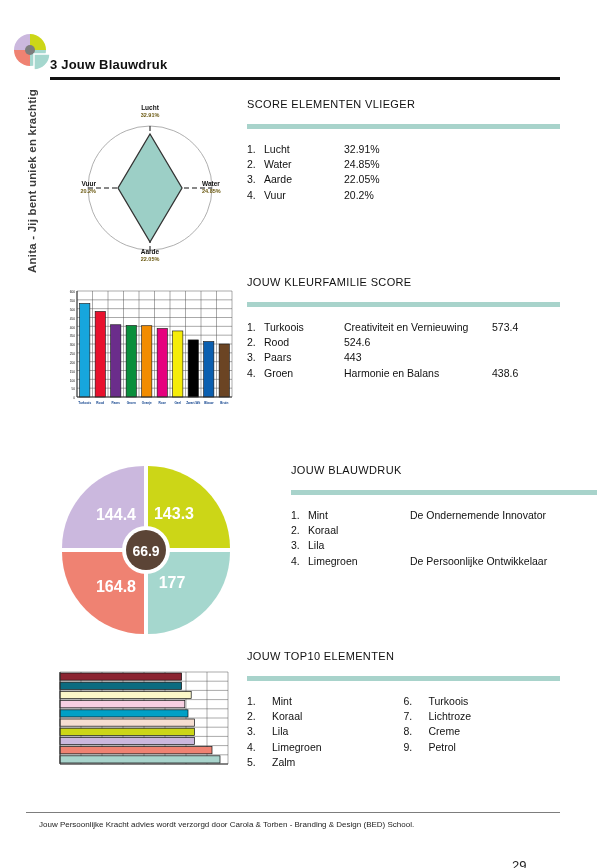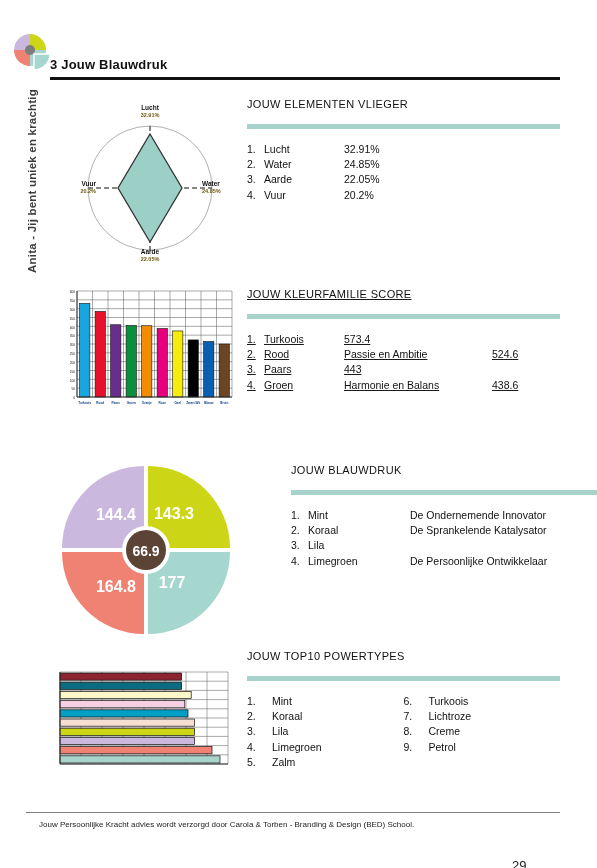--- a/index.html
+++ b/index.html
@@ -98,21 +98,21 @@
         <path d="M26 26 L42 26 A16 16 0 0 1 26 42 Z" fill="#a5d7ce" stroke="#ffffff" stroke-width="1.4"></path>
       </svg>
     </div>
     <div class="side-text">Anita - Jij bent uniek en krachtig</div>
   </div>
 
   <div class="page-title">3 Jouw Blauwdruk</div>
   <div class="title-rule"></div>
 
   <div class="section" style="top:98px;">
-    <h2>JOUW ELEMENTEN VLIEGER</h2>
+    <h2>SCORE ELEMENTEN VLIEGER</h2>
     <div class="sec-rule"></div>
     <div class="rows">
       <div class="row">
         <span class="c-num">1.</span>
         <span class="c-name">Lucht</span>
         <span class="c-val">32.91%</span>
       </div>
       <div class="row">
         <span class="c-num">2.</span>
         <span class="c-name">Water</span>
@@ -149,33 +149,33 @@
     <div class="radar-label" style="left:68px;top:148px;width:44px;">
       <span>Aarde</span>
       <span class="pct">22.05%</span>
     </div>
     <div class="radar-label" style="left:-4px;top:80px;width:40px;text-align:right;">
       <span>Vuur</span>
       <span class="pct">20.2%</span>
     </div>
   </div>
 
-  <div class="section" style="top:288px;text-decoration:underline;">
+  <div class="section" style="top:276px;">
     <h2>JOUW KLEURFAMILIE SCORE</h2>
     <div class="sec-rule"></div>
     <div class="rows">
       <div class="row">
         <span class="c-num">1.</span>
         <span class="c-name">Turkoois</span>
+        <span class="c-desc">Creativiteit en Vernieuwing</span>
         <span class="c-val">573.4</span>
       </div>
       <div class="row">
         <span class="c-num">2.</span>
         <span class="c-name">Rood</span>
-        <span class="c-desc">Passie en Ambitie</span>
         <span class="c-val">524.6</span>
       </div>
       <div class="row">
         <span class="c-num">3.</span>
         <span class="c-name">Paars</span>
         <span class="c-val">443</span>
       </div>
       <div class="row">
         <span class="c-num">4.</span>
         <span class="c-name">Groen</span>
@@ -262,21 +262,20 @@
     <div class="sec-rule"></div>
     <div class="rows">
       <div class="row">
         <span class="c-num">1.</span>
         <span class="c-name-wide">Mint</span>
         <span class="c-desc">De Ondernemende Innovator</span>
       </div>
       <div class="row">
         <span class="c-num">2.</span>
         <span class="c-name-wide">Koraal</span>
-        <span class="c-desc">De Sprankelende Katalysator</span>
       </div>
       <div class="row">
         <span class="c-num">3.</span>
         <span class="c-name-wide">Lila</span>
       </div>
       <div class="row">
         <span class="c-num">4.</span>
         <span class="c-name-wide">Limegroen</span>
         <span class="c-desc">De Persoonlijke Ontwikkelaar</span>
       </div>
@@ -293,21 +292,21 @@
       <circle cx="88" cy="88" r="20" fill="#5b4436"></circle>
       <text x="116" y="57" font-family="Liberation Sans, sans-serif" font-size="16" font-weight="bold" fill="#ffffff" text-anchor="middle">143.3</text>
       <text x="114" y="126" font-family="Liberation Sans, sans-serif" font-size="16" font-weight="bold" fill="#ffffff" text-anchor="middle">177</text>
       <text x="58" y="130" font-family="Liberation Sans, sans-serif" font-size="16" font-weight="bold" fill="#ffffff" text-anchor="middle">164.8</text>
       <text x="58" y="58" font-family="Liberation Sans, sans-serif" font-size="16" font-weight="bold" fill="#ffffff" text-anchor="middle">144.4</text>
       <text x="88" y="94" font-family="Liberation Sans, sans-serif" font-size="14" font-weight="bold" fill="#ffffff" text-anchor="middle">66.9</text>
     </svg>
   </div>
 
   <div class="section" style="top:650px;">
-    <h2>JOUW TOP10 POWERTYPES</h2>
+    <h2>JOUW TOP10 ELEMENTEN</h2>
     <div class="sec-rule"></div>
     <div class="rows two-col">
       <div class="col">
         <div class="row">
           <span class="c-num">1.</span>
           <span class="c-name">Mint</span>
         </div>
         <div class="row">
           <span class="c-num">2.</span>
           <span class="c-name">Koraal</span>

